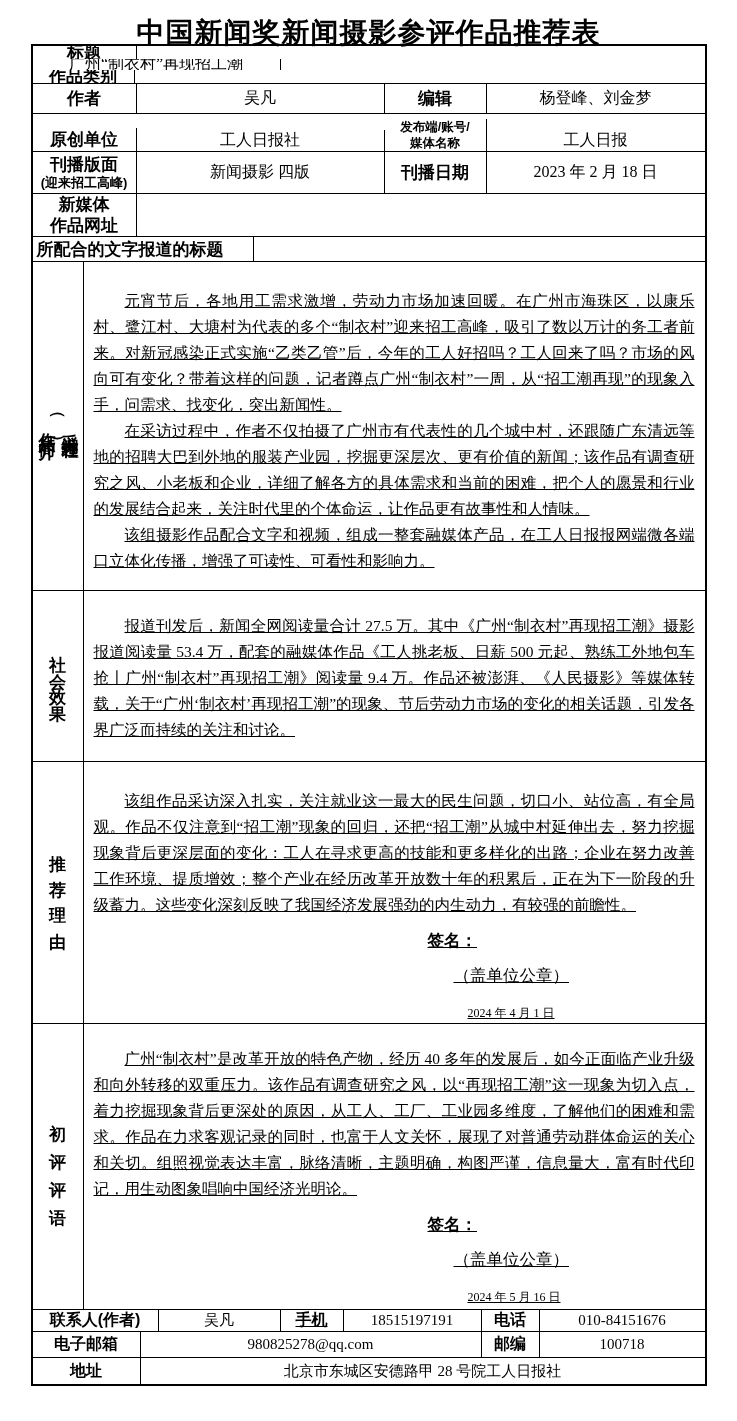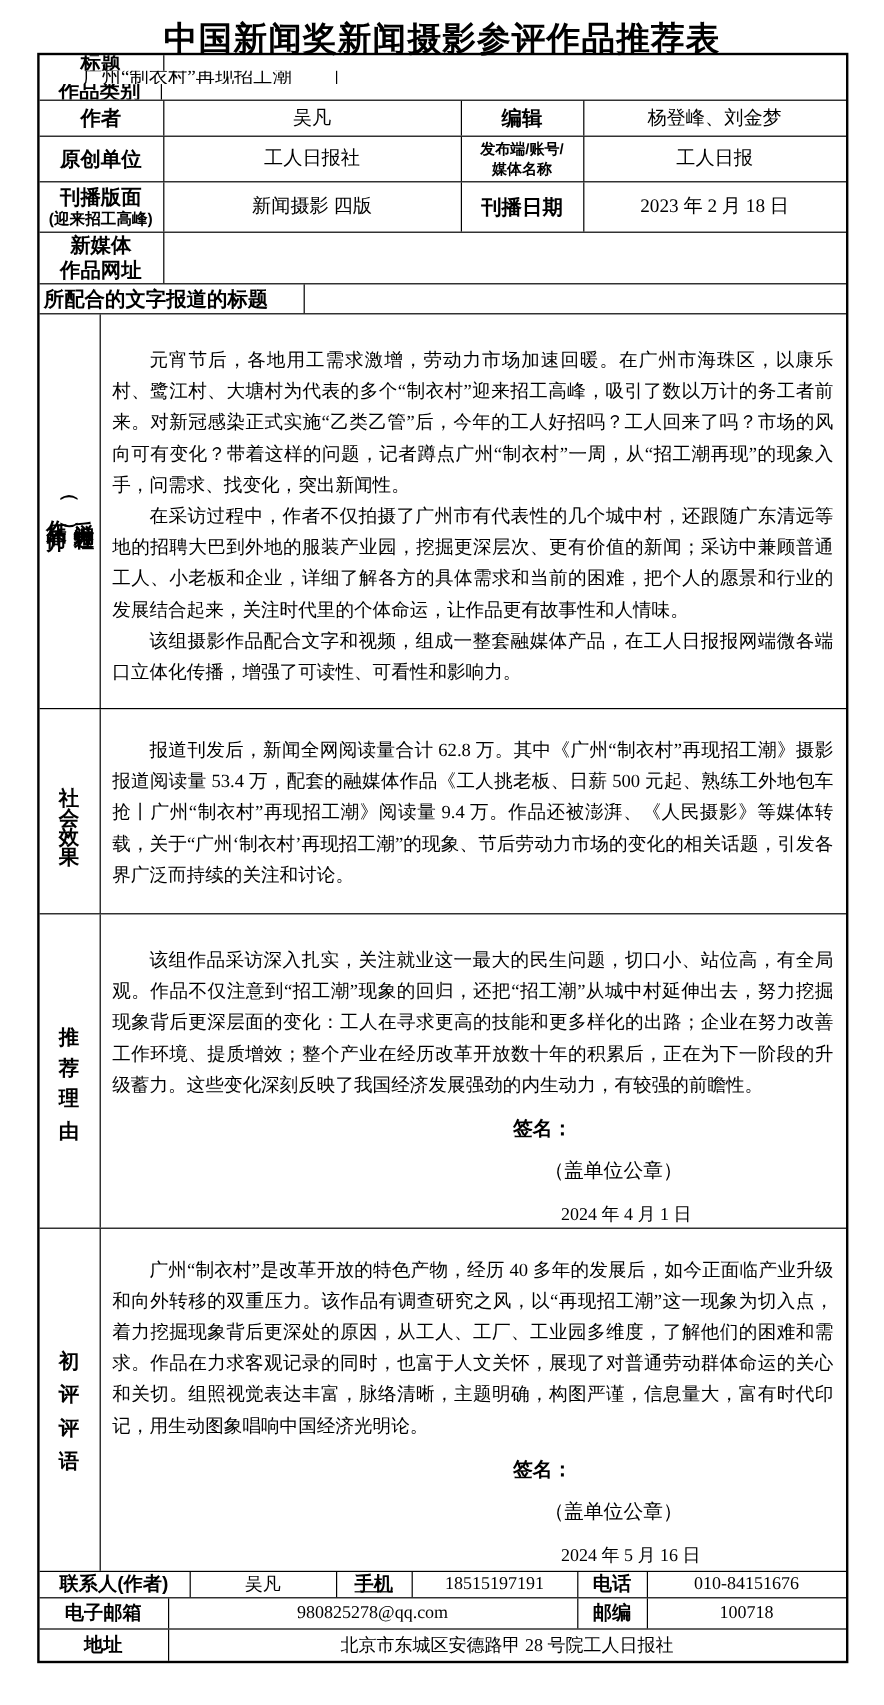--- a/index.html
+++ b/index.html
@@ -42,20 +42,21 @@
   .ufill {
     border-bottom:1px solid #000;
     padding:0 9px;
     margin:0 2px;
   }
   
   .txt {
     padding:26px 10px 0 10px;
     font-size:15.5px;
     line-height:26px;
+    text-decoration:underline;
   }
   .txt p { text-indent:2em; text-align:justify; margin:0; }
   
   .vwrap { display:flex; flex-direction:column; align-items:center; justify-content:center; height:100%; }
   .paren {
     display:block; height:15px; line-height:15px;
     transform:rotate(90deg);
     font-weight:bold; font-size:16px;
     font-family:"Liberation Sans", sans-serif;
   }
@@ -77,39 +78,39 @@
     font-weight:bold;
     font-size:17px;
   }
   .sp-effect { letter-spacing:17px; }
   .sp-recommend { letter-spacing:26px; }
   .sp-review { letter-spacing:28px; }
   
   .signblock { margin-top:10px; font-size:16.5px; }
   .sig1 { margin-left:334px; font-weight:bold; }
   .sig2 { margin-left:360px; margin-top:9px; }
-  .sig3 { margin-left:374px; margin-top:11px; font-size:15px; }
+  .sig3 { margin-left:374px; margin-top:11px; font-size:12px; }
   
   .w-lab1 { width:104px; }
   .w-val1 { width:248px; }
   .w-lab2 { width:102px; }
   .w-merge-lab { width:104px; }
   .w-textlab { width:221px; }
   .w-vlab { width:51px; }
   .w-c1 { width:126px; }
   .w-c2 { width:122px; }
   .w-c3 { width:63px;text-decoration:underline; }
   .w-c4 { width:138px; }
   .w-c5 { width:58px; }
   .w-e1 { width:108px; }
   .w-e2 { width:341px; }
   .contact-lbl { font-size:16px; }
   .contact-val { font-size:15px; }
   
-  .h1 { height:38px;flex-direction:column; } .h2 { height:30px; } .h3 { height:38px; } .h4 { height:42px; }
+  .h1 { height:38px;flex-direction:column; } .h2 { height:30px; } .h3 { height:38px;align-items:flex-end; } .h4 { height:42px; }
   .h5 { height:43px; } .h6 { height:25px; } .h7 { height:329px; } .h8 { height:171px; }
   .h9 { height:262px; } .h10 { height:286px; } .h11 { height:22px; } .h12 { height:26px; }
   .h13 { height:26px; }
   .textlab-cell { justify-content:flex-start; padding-left:4px; font-size:17px; }
   .effect-txt { padding-top:22px; }
   .review-txt { padding-top:22px; }
 </style>
 </head>
 <body>
 
@@ -176,31 +177,31 @@
           <span class="paren">（</span>
           <div class="vpair">
             <span>采编过程</span>
             <span>作品简介</span>
           </div>
           <span class="paren">）</span>
         </div>
       </div>
       <div class="cell txt">
         <p>元宵节后，各地用工需求激增，劳动力市场加速回暖。在广州市海珠区，以康乐村、鹭江村、大塘村为代表的多个“制衣村”迎来招工高峰，吸引了数以万计的务工者前来。对新冠感染正式实施“乙类乙管”后，今年的工人好招吗？工人回来了吗？市场的风向可有变化？带着这样的问题，记者蹲点广州“制衣村”一周，从“招工潮再现”的现象入手，问需求、找变化，突出新闻性。</p>
-        <p>在采访过程中，作者不仅拍摄了广州市有代表性的几个城中村，还跟随广东清远等地的招聘大巴到外地的服装产业园，挖掘更深层次、更有价值的新闻；采访中兼顾普通工人、小老板和企业，详细了解各方的具体需求和当前的困难，把个人的愿景和行业的发展结合起来，关注时代里的个体命运，让作品更有故事性和人情味。</p>
+        <p>在采访过程中，作者不仅拍摄了广州市有代表性的几个城中村，还跟随广东清远等地的招聘大巴到外地的服装产业园，挖掘更深层次、更有价值的新闻；该作品有调查研究之风、小老板和企业，详细了解各方的具体需求和当前的困难，把个人的愿景和行业的发展结合起来，关注时代里的个体命运，让作品更有故事性和人情味。</p>
         <p>该组摄影作品配合文字和视频，组成一整套融媒体产品，在工人日报报网端微各端口立体化传播，增强了可读性、可看性和影响力。</p>
       </div>
     </div>
 
     <div class="row h8">
       <div class="cell cc w-vlab">
         <span class="vsingle sp-effect">社会效果</span>
       </div>
       <div class="cell txt effect-txt">
-        <p>报道刊发后，新闻全网阅读量合计 62.8 万。其中《广州“制衣村”再现招工潮》摄影报道阅读量 53.4 万，配套的融媒体作品《工人挑老板、日薪 500 元起、熟练工外地包车抢丨广州“制衣村”再现招工潮》阅读量 9.4 万。作品还被澎湃、《人民摄影》等媒体转载，关于“广州‘制衣村’再现招工潮”的现象、节后劳动力市场的变化的相关话题，引发各界广泛而持续的关注和讨论。</p>
+        <p>报道刊发后，新闻全网阅读量合计 27.5 万。其中《广州“制衣村”再现招工潮》摄影报道阅读量 53.4 万，配套的融媒体作品《工人挑老板、日薪 500 元起、熟练工外地包车抢丨广州“制衣村”再现招工潮》阅读量 9.4 万。作品还被澎湃、《人民摄影》等媒体转载，关于“广州‘制衣村’再现招工潮”的现象、节后劳动力市场的变化的相关话题，引发各界广泛而持续的关注和讨论。</p>
       </div>
     </div>
 
     <div class="row h9">
       <div class="cell cc w-vlab">
         <span class="vsingle sp-recommend">推荐理由</span>
       </div>
       <div class="cell txt">
         <p>该组作品采访深入扎实，关注就业这一最大的民生问题，切口小、站位高，有全局观。作品不仅注意到“招工潮”现象的回归，还把“招工潮”从城中村延伸出去，努力挖掘现象背后更深层面的变化：工人在寻求更高的技能和更多样化的出路；企业在努力改善工作环境、提质增效；整个产业在经历改革开放数十年的积累后，正在为下一阶段的升级蓄力。这些变化深刻反映了我国经济发展强劲的内生动力，有较强的前瞻性。</p>
         <div class="signblock">

